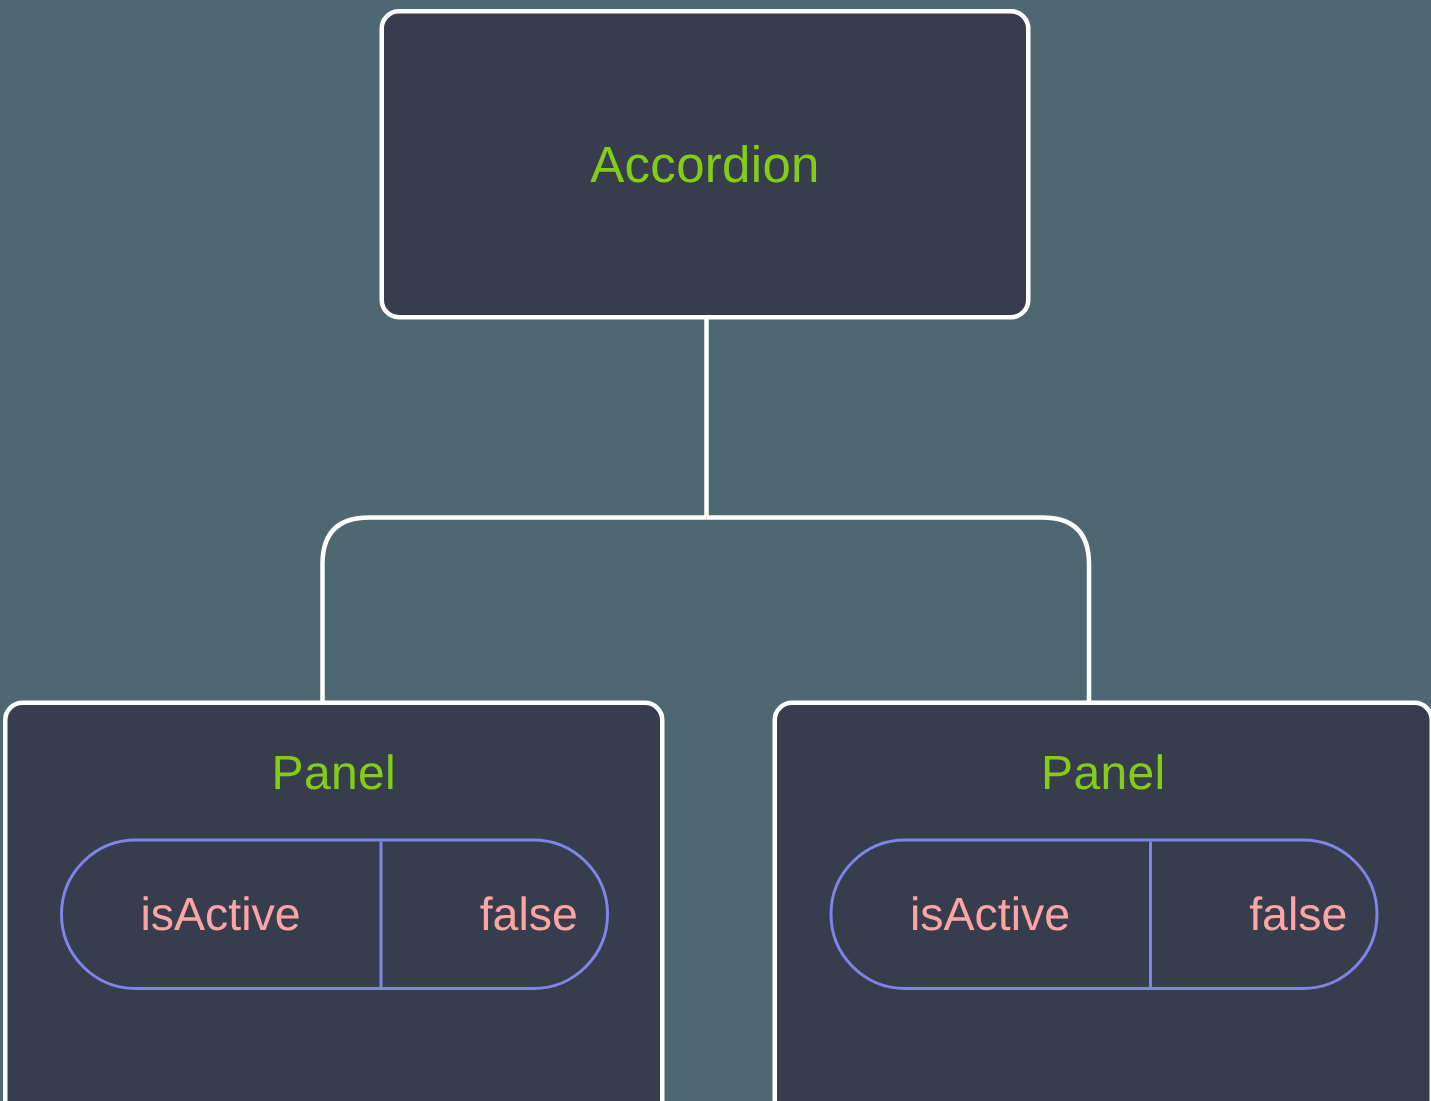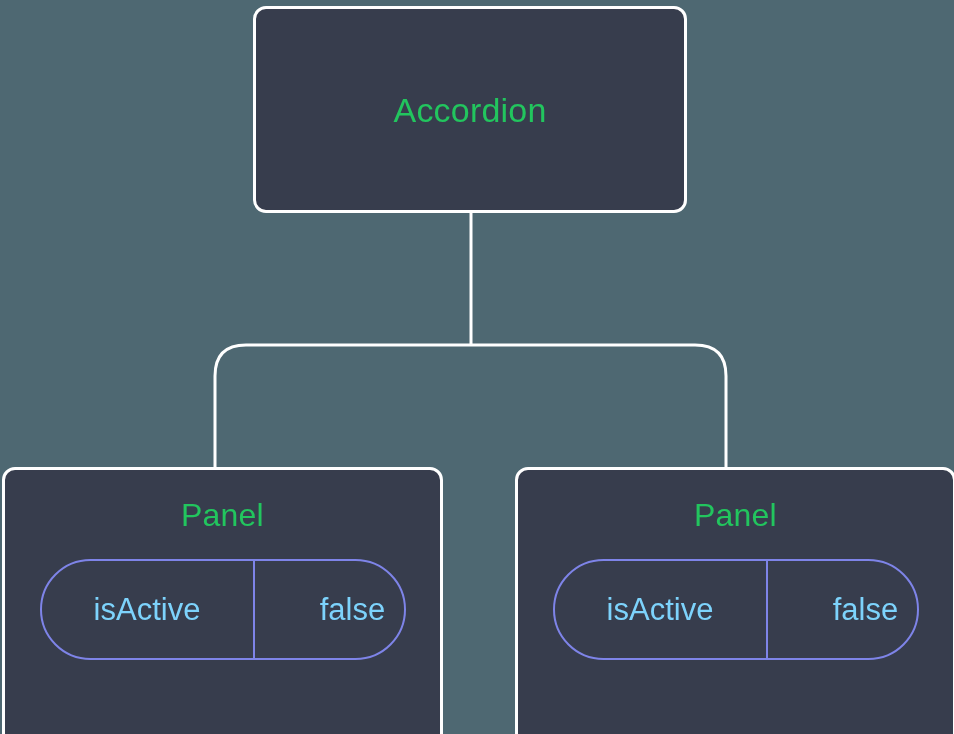--- a/index.html
+++ b/index.html
@@ -47,21 +47,21 @@
   .node-child {
     top: 467px;
     width: 441px;
     height: 300px;
     justify-content: flex-start;
   }
   .node-child-left  { left: 2px; }
   .node-child-right { left: 515px; }
 
   .node-title {
-    color: #22c55e;
+    color: #84cc16;
     font-size: 34px;
     font-weight: 400;
     letter-spacing: 0.2px;
     line-height: 1;
     white-space: nowrap;
   }
   .node-child .node-title {
     font-size: 32px;
     margin-top: 29px;
   }
@@ -73,21 +73,21 @@
     height: 101px;
     border: 2px solid #7e84e8;
     border-radius: 52px;
     display: flex;
     align-items: stretch;
   }
   .pill-cell {
     display: flex;
     align-items: center;
     justify-content: center;
-    color: #7dd3fc;
+    color: #fca5a5;
     font-size: 31px;
     line-height: 1;
     white-space: nowrap;
   }
   .pill-key {
     flex: 0 0 211px;
     border-right: 2px solid #7e84e8;
   }
   .pill-val {
     flex: 1 1 auto;

